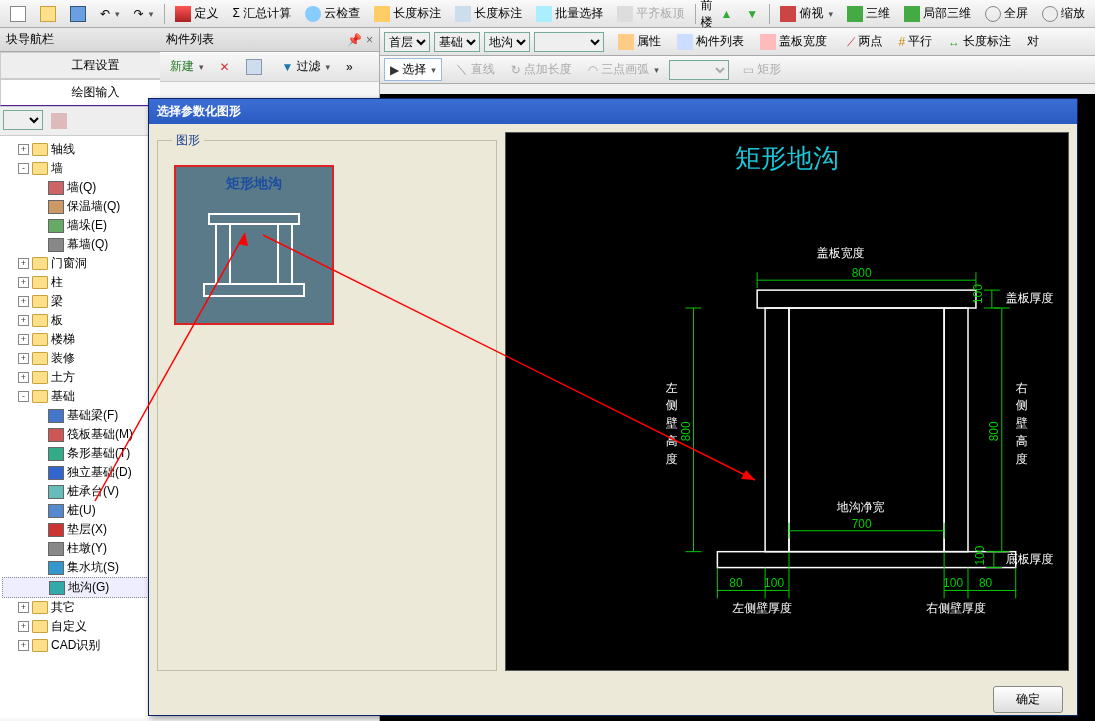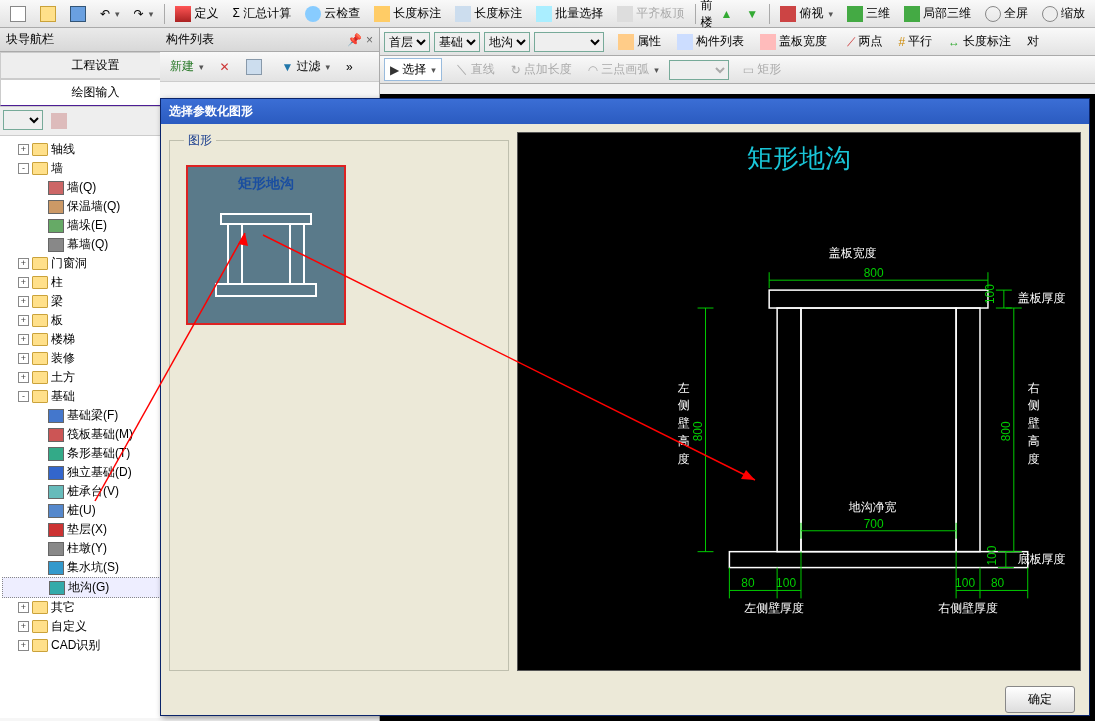--- a/index.html
+++ b/index.html
@@ -24,21 +24,21 @@
 .ind2{padding-left:30px;}
 .mid-col{position:absolute;left:160px;top:28px;width:220px;bottom:0;background:#f6f6f6;border-right:1px solid #aaa;}
 .mid-tools{background:linear-gradient(#f9f9f9,#e3e3e3);padding:3px 4px;display:flex;gap:4px;align-items:center;border-bottom:1px solid #ccc;}
 .search{padding:3px 4px;border-bottom:1px solid #ccc;display:flex;}
 .search input{flex:1;border:1px solid #bbb;padding:2px 4px;color:#999;}
 .right-area{position:absolute;left:380px;top:28px;right:0;height:66px;}
 .canvas{position:absolute;left:380px;top:94px;right:0;bottom:0;background:#000;}
 .dropdown-arrow{font-size:9px;color:#555;margin-left:2px;}
 
 
-.dialog{position:absolute;left:160px;top:98px;width:930px;height:618px;background:#ece9d8;border:1px solid #0a246a;box-shadow:2px 2px 6px rgba(0,0,0,0.4);}
+.dialog{position:absolute;left:148px;top:98px;width:930px;height:618px;background:#ece9d8;border:1px solid #0a246a;box-shadow:2px 2px 6px rgba(0,0,0,0.4);}
 .dlg-title{background:linear-gradient(#3b6ed5,#2b5bc0);color:#fff;padding:4px 8px;font-weight:bold;font-size:12px;}
 .dlg-body{display:flex;height:555px;padding:8px;gap:8px;}
 .dlg-left{width:340px;border:1px solid #bfbfae;background:#ece9d8;padding:8px;}
 .gbox-title{color:#1a3e8e;padding:0 4px;margin-left:6px;font-size:12px;}
 .thumb{width:160px;height:160px;border:2px solid #d22;background:#5a7a8a;margin:8px;padding:8px;display:flex;flex-direction:column;align-items:center;}
 .thumb-title{color:#1a4ea0;font-weight:bold;font-size:14px;margin-bottom:6px;}
 .thumb svg{width:120px;height:110px;}
 .dlg-right{flex:1;border:1px solid #555;background:#000;position:relative;overflow:hidden;}
 .dlg-foot{height:40px;display:flex;justify-content:flex-end;align-items:center;padding:0 14px;}
 .okbtn{border:1px solid #888;background:linear-gradient(#fff,#ddd);padding:4px 22px;cursor:pointer;border-radius:3px;}

